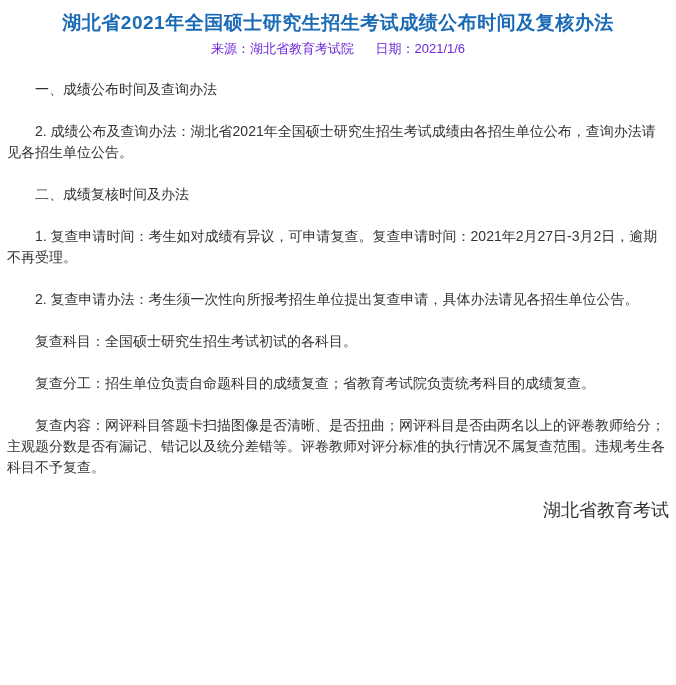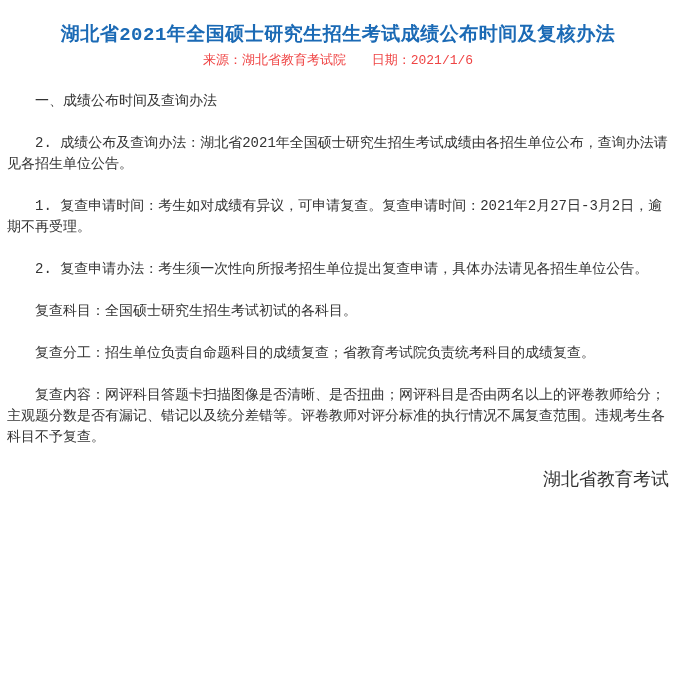--- a/index.html
+++ b/index.html
@@ -6,40 +6,40 @@
     margin: 0;
     padding: 0;
     background: #ffffff;
   }
   .page {
     position: relative;
     width: 676px;
     height: 685px;
     overflow: hidden;
     background: #ffffff;
-    font-family: Liberation Mono, monospace;
+    font-family: Liberation Sans, sans-serif;
     color: #333333;
     box-sizing: border-box;
-    padding: 24px 7px 0 7px;
+    padding: 12px 7px 0 7px;
   }
   .title {
     margin: 0;
     text-align: center;
     font-size: 19px;
     line-height: 22px;
     font-weight: bold;
     color: #1b6ab5;
     letter-spacing: 0.5px;
   }
   .meta {
     margin-top: 6px;
     text-align: center;
     font-size: 13px;
     line-height: 18px;
-    color: #ef4444;
+    color: #6d28d9;
   }
   .meta .meta-date {
     margin-left: 18px;
   }
   .content {
   }
   .content p {
     margin: 21px 0;
     font-size: 14px;
     line-height: 21px;
@@ -66,20 +66,21 @@
     <h1 class="title">湖北省2021年全国硕士研究生招生考试成绩公布时间及复核办法</h1>
     <div class="meta">
       <span class="meta-source">来源：湖北省教育考试院</span>
       <span class="meta-date">日期：2021/1/6</span>
     </div>
   </header>
 
   <main class="content">
     <p>一、成绩公布时间及查询办法</p>
     <p>2. 成绩公布及查询办法：湖北省2021年全国硕士研究生招生考试成绩由各招生单位公布，查询办法请见各招生单位公告。</p>
+    <p>二、成绩复核时间及办法</p>
     <p>1. 复查申请时间：考生如对成绩有异议，可申请复查。复查申请时间：2021年2月27日-3月2日，逾期不再受理。</p>
     <p>2. 复查申请办法：考生须一次性向所报考招生单位提出复查申请，具体办法请见各招生单位公告。</p>
     <p>复查科目：全国硕士研究生招生考试初试的各科目。</p>
     <p>复查分工：招生单位负责自命题科目的成绩复查；省教育考试院负责统考科目的成绩复查。</p>
     <p>复查内容：网评科目答题卡扫描图像是否清晰、是否扭曲；网评科目是否由两名以上的评卷教师给分；主观题分数是否有漏记、错记以及统分差错等。评卷教师对评分标准的执行情况不属复查范围。违规考生各科目不予复查。</p>
   </main>
 
   <footer class="sign">
     <p>湖北省教育考试</p>
   </footer>

